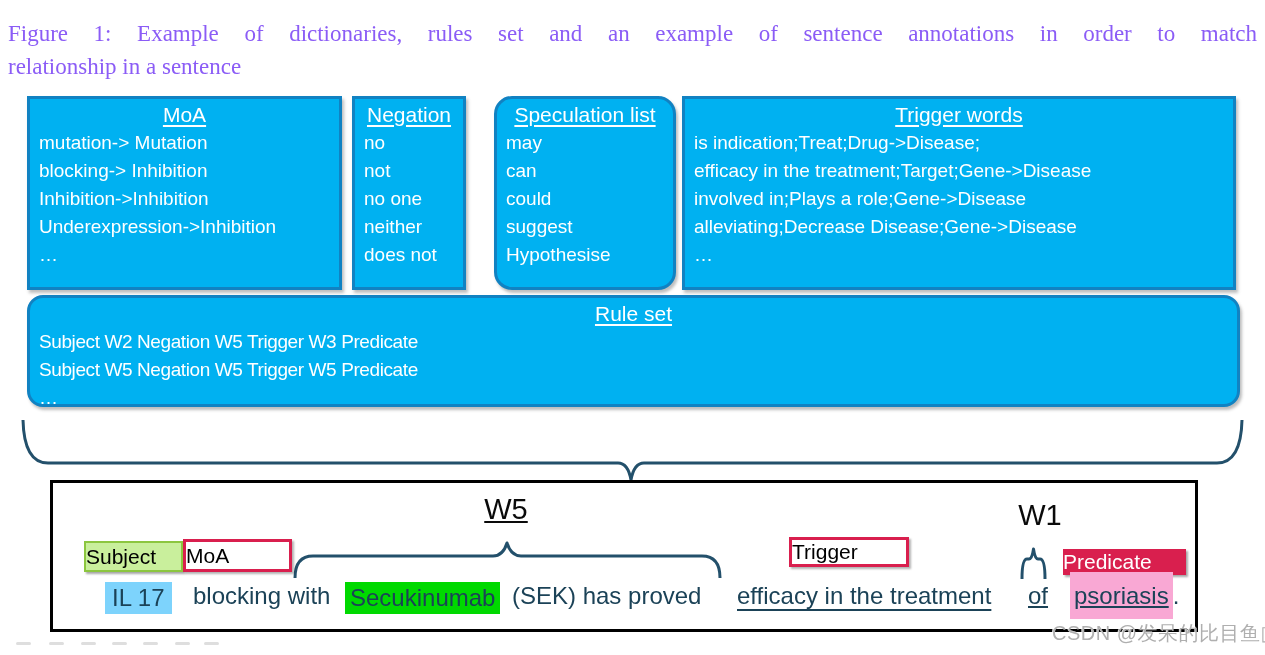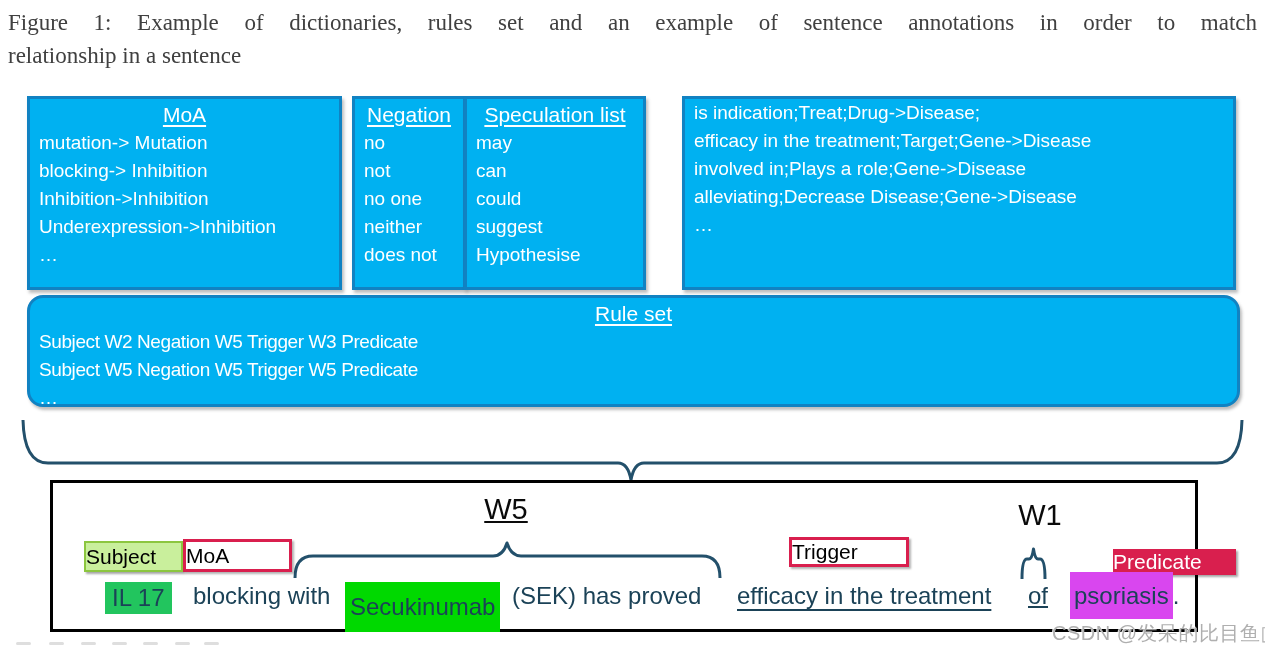--- a/index.html
+++ b/index.html
@@ -2,63 +2,63 @@
 <html><head>
 <meta charset="utf-8">
 <style>
   html,body { margin:0; padding:0; background:#ffffff; }
   .page {
     position:relative; width:1265px; height:655px; overflow:hidden;
     font-family:"Liberation Sans", sans-serif; background:#fff;
   }
   
   .caption {
-    position:absolute; left:8px; top:10px; width:1249px;
-    font-family:"Liberation Serif", serif; font-size:23px; color:#404040;
+    position:absolute; left:8px; top:21px; width:1249px;
+    font-family:"Liberation Serif", serif; font-size:23px; color:#8b5cf6;
   }
   .caption .l1 { text-align:justify; text-align-last:justify; white-space:normal; }
   .caption .l2 { margin-top:7px; }
   
   .bluebox {
     position:absolute; background:#00B1F1; border:3px solid #1182C2;
     color:#ffffff; box-shadow:2px 3px 3px rgba(110,110,110,.45);
     overflow:hidden;
   }
   .bluebox .title { text-align:center; font-size:21px; line-height:28px; padding-top:2px; }
   .bluebox .title span { text-decoration:underline; text-underline-offset:3px; }
   .bluebox .entry { font-size:19px; line-height:28px; padding-left:9px; white-space:nowrap; }
   .ruleset .entry { letter-spacing:-0.4px; }
   #box-moa        { left:27px;  top:96px;  width:309px;  height:188px; }
   #box-negation   { left:352px; top:96px;  width:108px;  height:188px; }
-  #box-speculation{ left:464px; top:96px;  width:176px;  height:188px; }
+  #box-speculation{ left:494px; top:96px;  width:176px;  height:188px;border-radius:18px; }
   #box-trigger    { left:682px; top:96px;  width:548px;  height:188px; }
   #box-ruleset    { left:27px;  top:295px; width:1207px; height:106px;border-radius:16px; }
   
   .bracesvg { position:absolute; overflow:visible; }
   .bracesvg path { fill:none; stroke:#23506B; stroke-width:3; stroke-linejoin:round; }
   #big-brace { left:20px; top:418px; width:1225px; height:64px; }
   
   .sentbox {
     position:absolute; left:50px; top:480px; width:1142px; height:146px;
     border:3px solid #000; background:#fff;
   }
   .sentbox .w-label { position:absolute; font-size:29px; color:#0a0a0a; width:70px; text-align:center; }
   #w5-text { left:418px; top:10px;text-decoration:underline; }
   #w1-text { left:952px; top:16px; }
   #w5-brace { left:240px; top:58px; width:429px; height:39px; }
   #w1-brace { left:967px; top:64px; width:27px;  height:33px; }
   .lab { position:absolute; font-size:21px; color:#000; text-align:left; line-height:27px; }
   #lab-subject  { left:31px;  top:58px; width:95px;  background:#C9EF9C; border:2px solid #8CC63F; box-shadow:2px 2px 2px rgba(0,0,0,.35); }
   #lab-moa      { left:130px; top:56px; width:103px; background:#fff; border:3px solid #D91F4E; box-shadow:2px 2px 2px rgba(0,0,0,.3); }
   #lab-trigger  { left:736px; top:54px; width:114px; background:#fff; border:3px solid #D91F4E; box-shadow:2px 2px 2px rgba(0,0,0,.3); line-height:24px; }
-  #lab-predicate{ left:1060px;top:66px; width:123px; background:#D91F4E; color:#fff; box-shadow:2px 2px 2px rgba(0,0,0,.35); line-height:26px; }
+  #lab-predicate{ left:1010px;top:66px; width:123px; background:#D91F4E; color:#fff; box-shadow:2px 2px 2px rgba(0,0,0,.35); line-height:26px; }
   .tok { position:absolute; top:99px; font-size:24px; color:#1B4257; white-space:nowrap; }
-  .hl-yellow { background:#22c55e; padding:2px 7px; }
-  .hl-green  { background:#00D900; padding:11px 5px; }
-  .hl-cyan   { background:#d946ef; padding:10px 4px; }
+  .hl-yellow { background:#7dd3fc; padding:2px 7px; }
+  .hl-green  { background:#00D900; padding:2px 5px; }
+  .hl-cyan   { background:#f9a8d4; padding:10px 4px;text-decoration:underline; }
   .underlined{ text-decoration:underline; text-underline-offset:5px; text-decoration-thickness:2px; }
   #tok-il17      { left:52px; }
   #tok-blocking  { left:140px; }
   #tok-secukinumab{ left:292px; }
   #tok-sek       { left:459px; }
   #tok-efficacy  { left:684px; }
   #tok-of        { left:975px;text-decoration:underline; }
   #tok-psoriasis { left:1017px; }
   
   .watermark {
@@ -102,20 +102,21 @@
     <div class="title"><span>Speculation list</span></div>
     <div class="entry">may</div>
     <div class="entry">can</div>
     <div class="entry">could</div>
     <div class="entry">suggest</div>
     <div class="entry">Hypothesise</div>
     <div class="entry">…</div>
   </div>
 
   <div class="bluebox" id="box-trigger">
+    <div class="title"><span>Trigger words</span></div>
     <div class="entry">is indication;Treat;Drug-&gt;Disease;</div>
     <div class="entry">efficacy in the treatment;Target;Gene-&gt;Disease</div>
     <div class="entry">involved in;Plays a role;Gene-&gt;Disease</div>
     <div class="entry">alleviating;Decrease Disease;Gene-&gt;Disease</div>
     <div class="entry">…</div>
   </div>
 
   <div class="bluebox ruleset" id="box-ruleset">
     <div class="title"><span>Rule set</span></div>
     <div class="entry">Subject W2 Negation W5 Trigger W3 Predicate</div>

